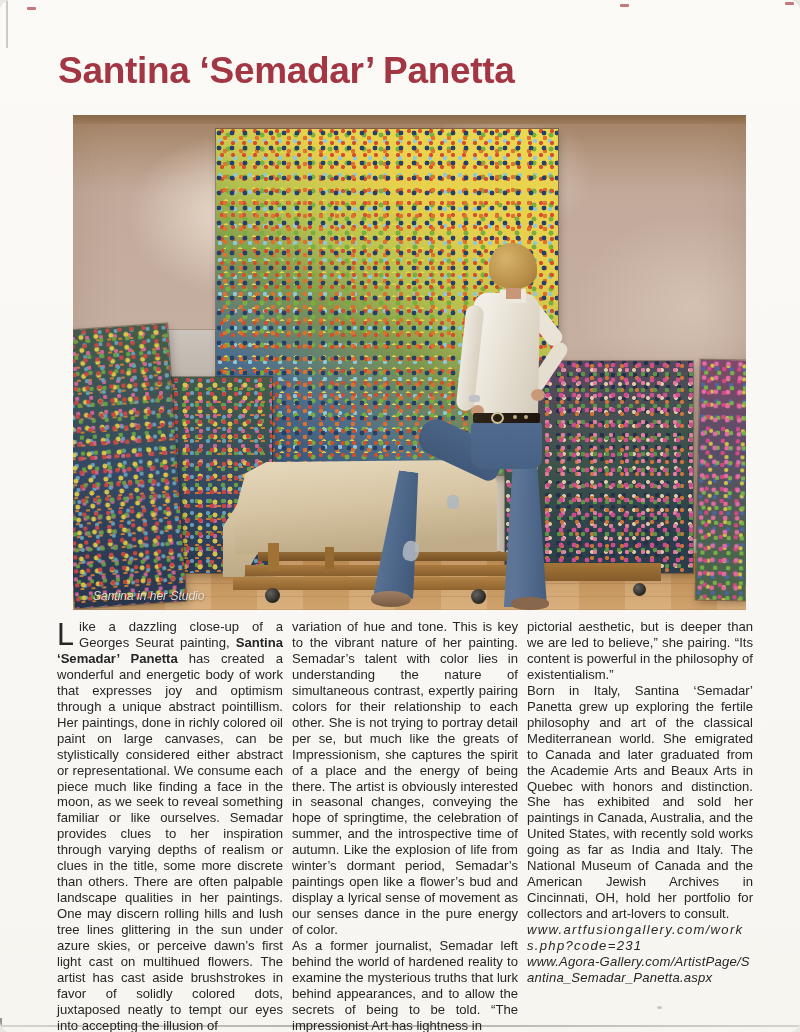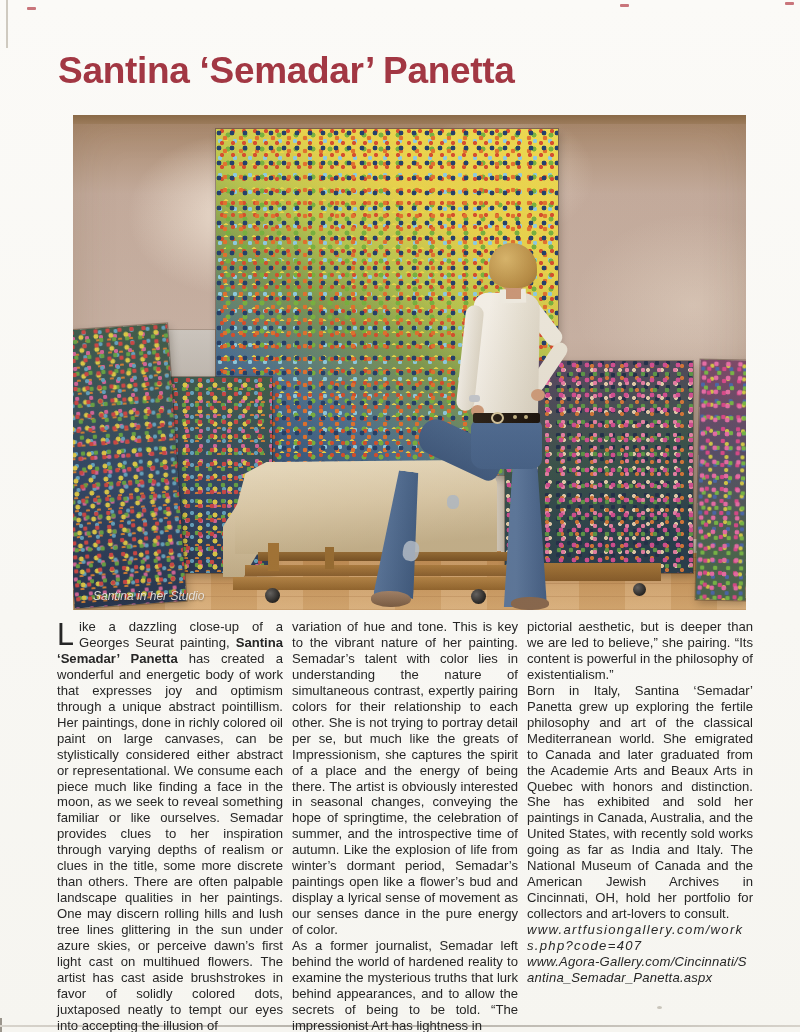--- a/index.html
+++ b/index.html
@@ -1,19 +1,19 @@
 <!DOCTYPE html>
 <html><head>
 <meta charset="utf-8">
 <style>
   html,body { margin:0; padding:0; background:#e9e7e2; }
   .page {
     position:relative; width:800px; height:1032px; margin:0 auto;
     background:linear-gradient(180deg,#fbfaf7 0%,#f8f7f3 60%,#f6f5f0 100%);
-    overflow:hidden; font-family:"Liberation Sans", sans-serif;
+    overflow:hidden; font-family:"Liberation Sans", sans-serif;border-radius:11px;
   }
 
   
   .mark-red { position:absolute; height:3px; width:9px; background:#b84852; opacity:.75; border-radius:1px; }
   .mr1 { left:27px; top:7px; } .mr2 { left:620px; top:4px; } .mr3 { left:785px; top:2px; }
   .edge-l-top { position:absolute; left:6px; top:0; width:2px; height:48px; background:#cfcac0; }
   .edge-l-bot { position:absolute; left:0; top:1018px; width:2px; height:14px; background:#9a958c; }
   .bottom-line { position:absolute; left:0; top:1025px; width:800px; height:2px;
     background:linear-gradient(90deg,#d8d4cc,#b6b2aa 40%,#c2beb6 70%,#d6d2ca); }
   .speck { position:absolute; left:657px; top:1006px; width:5px; height:3px; background:#c9c5bb; border-radius:50%; }
@@ -240,18 +240,18 @@
     <div class="col">
       <p><span class="dropcap">L</span><span>ike a dazzling close-up of a Georges Seurat painting, </span><b>Santina ‘Semadar’ Panetta</b><span> has created a wonderful and energetic body of work that expresses joy and optimism through a unique abstract pointillism. Her paintings, done in richly colored oil paint on large canvases, can be stylistically considered either abstract or representational. We consume each piece much like finding a face in the moon, as we seek to reveal something familiar or like ourselves. Semadar provides clues to her inspiration through varying depths of realism or clues in the title, some more discrete than others. There are often palpable landscape qualities in her paintings. One may discern rolling hills and lush tree lines glittering in the sun under azure skies, or perceive dawn’s first light cast on multihued flowers. The artist has cast aside brushstrokes in favor of solidly colored dots, juxtaposed neatly to tempt our eyes into accepting the illusion of</span></p>
     </div>
     <div class="col">
       <p>variation of hue and tone. This is key to the vibrant nature of her painting. Semadar’s talent with color lies in understanding the nature of simultaneous contrast, expertly pairing colors for their relationship to each other. She is not trying to portray detail per se, but much like the greats of Impressionism, she captures the spirit of a place and the energy of being there. The artist is obviously interested in seasonal changes, conveying the hope of springtime, the celebration of summer, and the introspective time of autumn. Like the explosion of life from winter’s dormant period, Semadar’s paintings open like a flower’s bud and display a lyrical sense of movement as our senses dance in the pure energy of color.</p>
       <p>As a former journalist, Semadar left behind the world of hardened reality to examine the mysterious truths that lurk behind appearances, and to allow the secrets of being to be told. “The impressionist Art has lightness in</p>
     </div>
     <div class="col">
       <p>pictorial aesthetic, but is deeper than we are led to believe,” she pairing. “Its content is powerful in the philosophy of existentialism.”</p>
       <p>Born in Italy, Santina ‘Semadar’ Panetta grew up exploring the fertile philosophy and art of the classical Mediterranean world. She emigrated to Canada and later graduated from the Academie Arts and Beaux Arts in Quebec with honors and distinction. She has exhibited and sold her paintings in Canada, Australia, and the United States, with recently sold works going as far as India and Italy. The National Museum of Canada and the American Jewish Archives in Cincinnati, OH, hold her portfolio for collectors and art-lovers to consult.</p>
-      <p class="url">www.artfusiongallery.com/works.php?code=407</p>
-      <p class="url url2">www.Agora-Gallery.com/Cincinnati/Santina_Semadar_Panetta.aspx</p>
+      <p class="url">www.artfusiongallery.com/works.php?code=231</p>
+      <p class="url url2">www.Agora-Gallery.com/ArtistPage/Santina_Semadar_Panetta.aspx</p>
     </div>
   </div>
 
 </div>
 
 </body></html>

